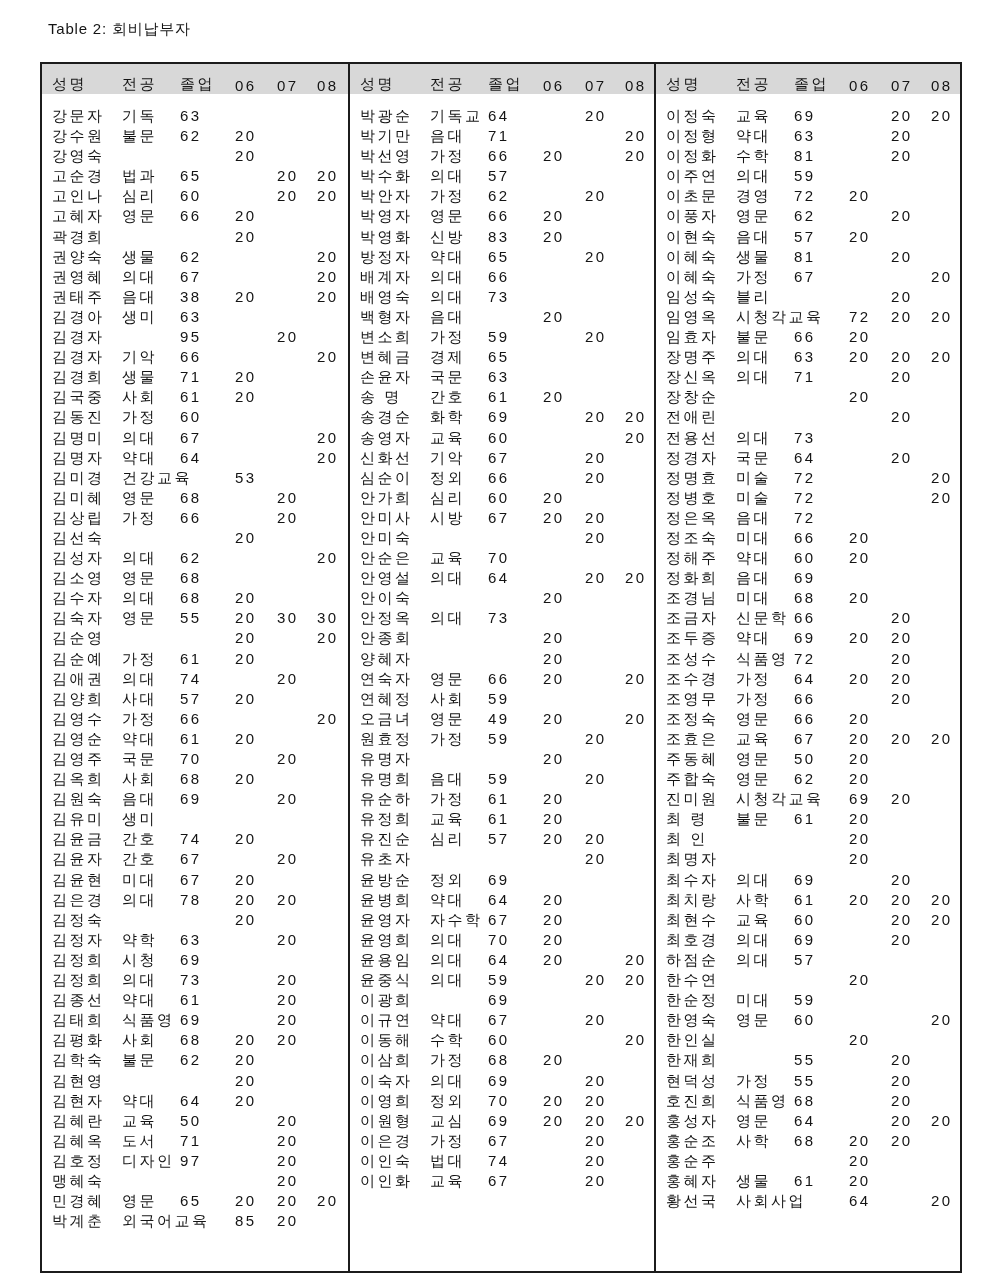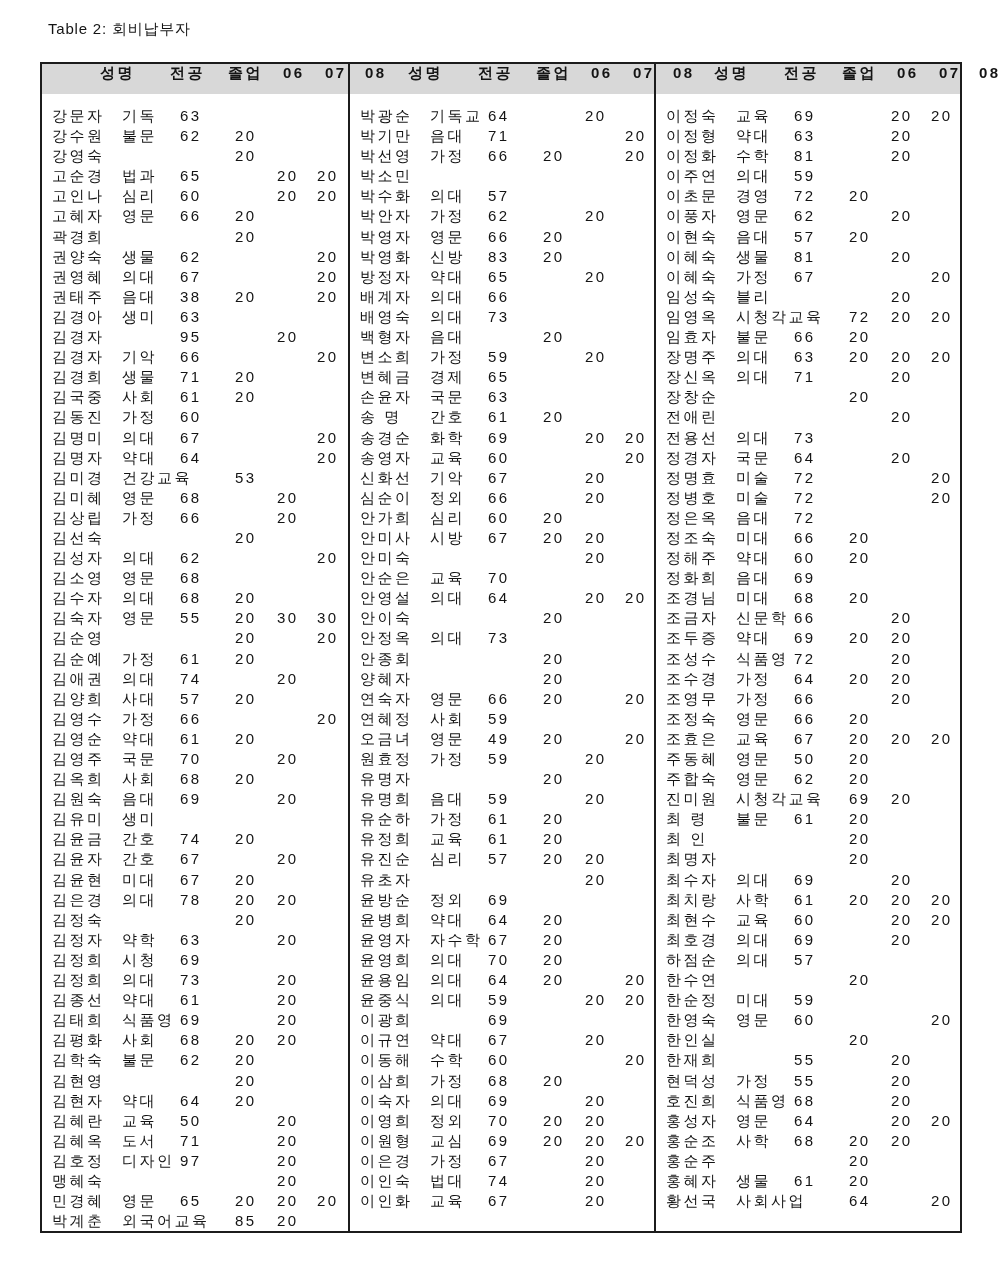--- a/index.html
+++ b/index.html
@@ -15,22 +15,22 @@
   .feetable{
     position:absolute;left:40px;top:62px;width:918px;
     border:2px solid #1c1c1c;background:#ffffff;
   }
   .band{
     position:absolute;top:0;left:0;right:0;height:30px;background:#d8d8d8;
   }
   .groups{display:flex;position:relative;z-index:1;}
   .colgroup{width:306px;flex:none;}
   .colgroup.g1,.colgroup.g2{border-left:2px solid #1c1c1c;width:304px;}
-  .hrow{display:flex;height:30px;align-items:flex-start;font-weight:bold;margin-left:48px;}
-  .rows{padding-top:12px;}
+  .hrow{display:flex;height:30px;align-items:flex-end;font-weight:normal;}
+  .rows{padding-top:12px;padding-bottom:40px;}
   .row{display:flex;height:20.1px;line-height:20.1px;white-space:nowrap;}
   .cell{
     flex:none;font-size:15px;letter-spacing:2.5px;
     overflow:visible;white-space:nowrap;
   }
   .cell.name{width:70px;padding-left:10px;}
   .cell.major{width:58px;}
   .cell.grad{width:55px;}
   .cell.y06{width:42px;}
   .cell.y07{width:40px;}
@@ -533,28 +533,20 @@
           </div>
           <div class="row">
             <div class="cell name">박선영</div>
             <div class="cell major">가정</div>
             <div class="cell grad">66</div>
             <div class="cell y06">20</div>
             <div class="cell y07"></div>
             <div class="cell y08">20</div>
           </div>
           <div class="row">
-            <div class="cell name">박소민</div>
-            <div class="cell major"></div>
-            <div class="cell grad"></div>
-            <div class="cell y06"></div>
-            <div class="cell y07"></div>
-            <div class="cell y08"></div>
-          </div>
-          <div class="row">
             <div class="cell name">박수화</div>
             <div class="cell major">의대</div>
             <div class="cell grad">57</div>
             <div class="cell y06"></div>
             <div class="cell y07"></div>
             <div class="cell y08"></div>
           </div>
           <div class="row">
             <div class="cell name">박안자</div>
             <div class="cell major">가정</div>

